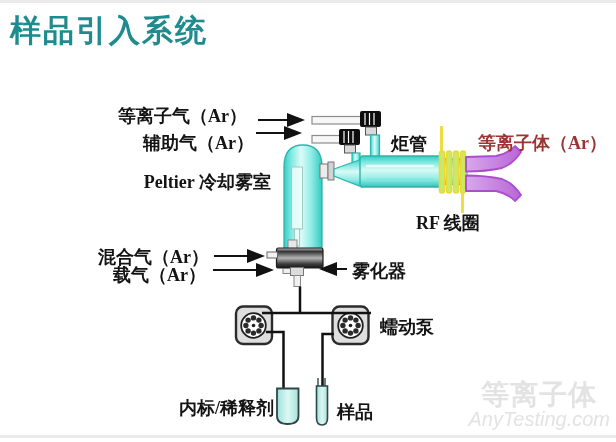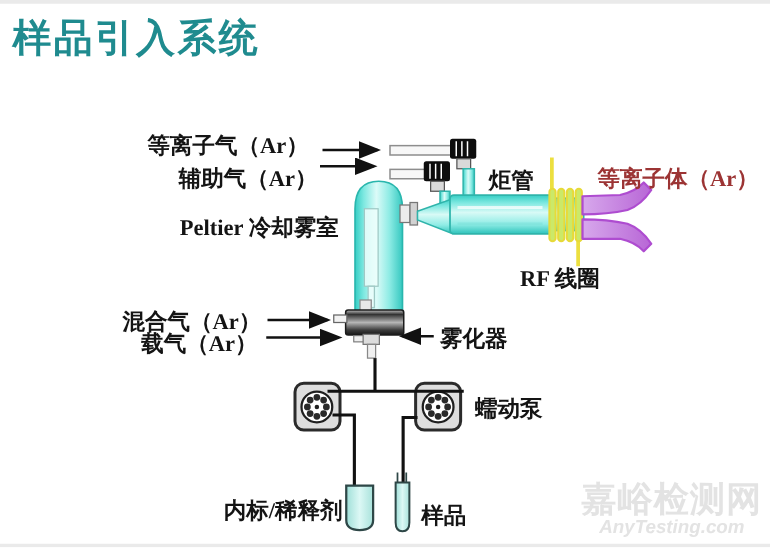--- a/index.html
+++ b/index.html
@@ -19,21 +19,21 @@
   text.lbl{
     font-family:"Liberation Serif","DejaVu Serif",serif;
     font-weight:bold;font-size:18px;fill:#141414;
   }
   text.lbl-red{fill:#9c3434;}
   .watermark{
     position:absolute;right:6px;bottom:8px;text-align:center;line-height:1.05;
     color:#e3e3e3;user-select:none;
   }
   .watermark .wm-name{font-size:28px;font-weight:bold;letter-spacing:1px;}
-  .watermark .wm-domain{font-size:15px;font-weight:bold;font-style:italic;}
+  .watermark .wm-domain{font-size:20px;font-weight:normal;font-style:italic;}
 </style>
 </head>
 <body>
 
 <div class="stage">
   <div class="edge-strip edge-top"></div>
   <div class="edge-strip edge-bottom"></div>
 
   <div class="page-title">样品引入系统</div>
 
@@ -194,16 +194,16 @@
     <text class="lbl" x="416" y="229">RF 线圈</text>
     <text class="lbl" x="209" y="263" text-anchor="end">混合气（Ar）</text>
     <text class="lbl" x="206" y="281" text-anchor="end">载气（Ar）</text>
     <text class="lbl" x="352" y="277">雾化器</text>
     <text class="lbl" x="380" y="333">蠕动泵</text>
     <text class="lbl" x="274" y="414" text-anchor="end">内标/稀释剂</text>
     <text class="lbl" x="337" y="418">样品</text>
   </svg>
 
   <div class="watermark">
-    <div class="wm-name">嘉峪检测网</div>
+    <div class="wm-name">等离子体</div>
     <div class="wm-domain">AnyTesting.com</div>
   </div>
 </div>
 
 </body></html>

